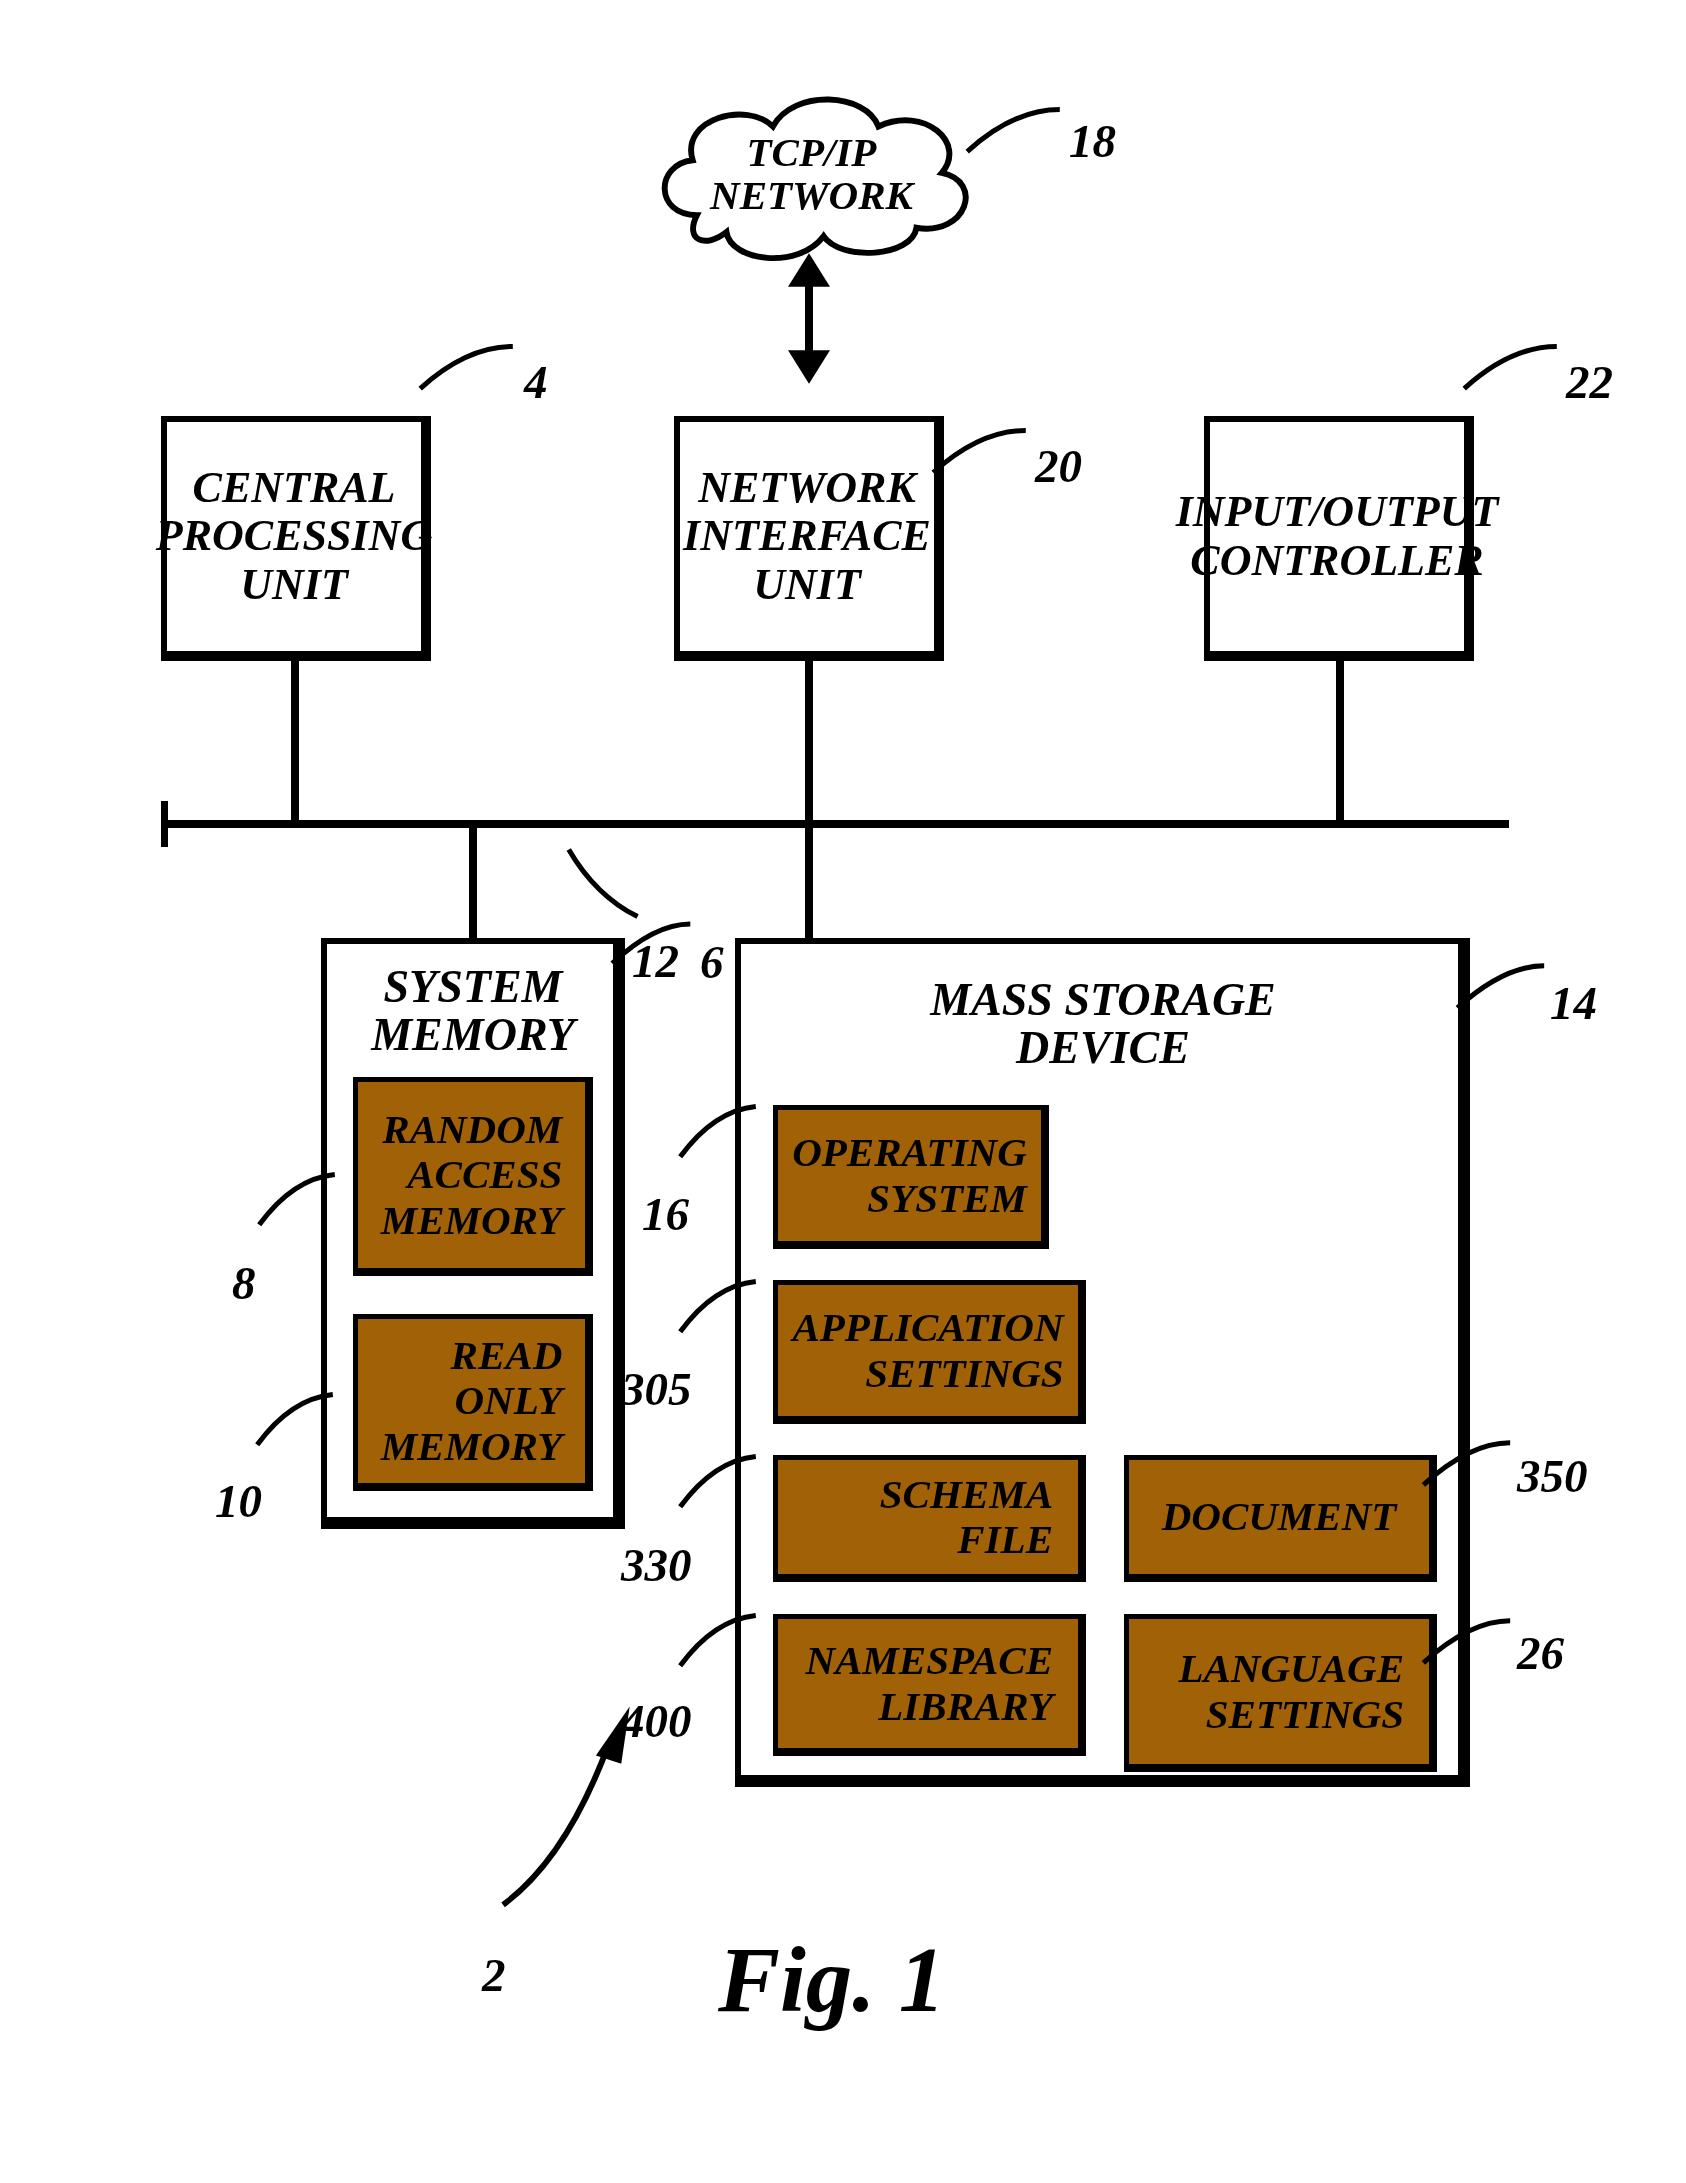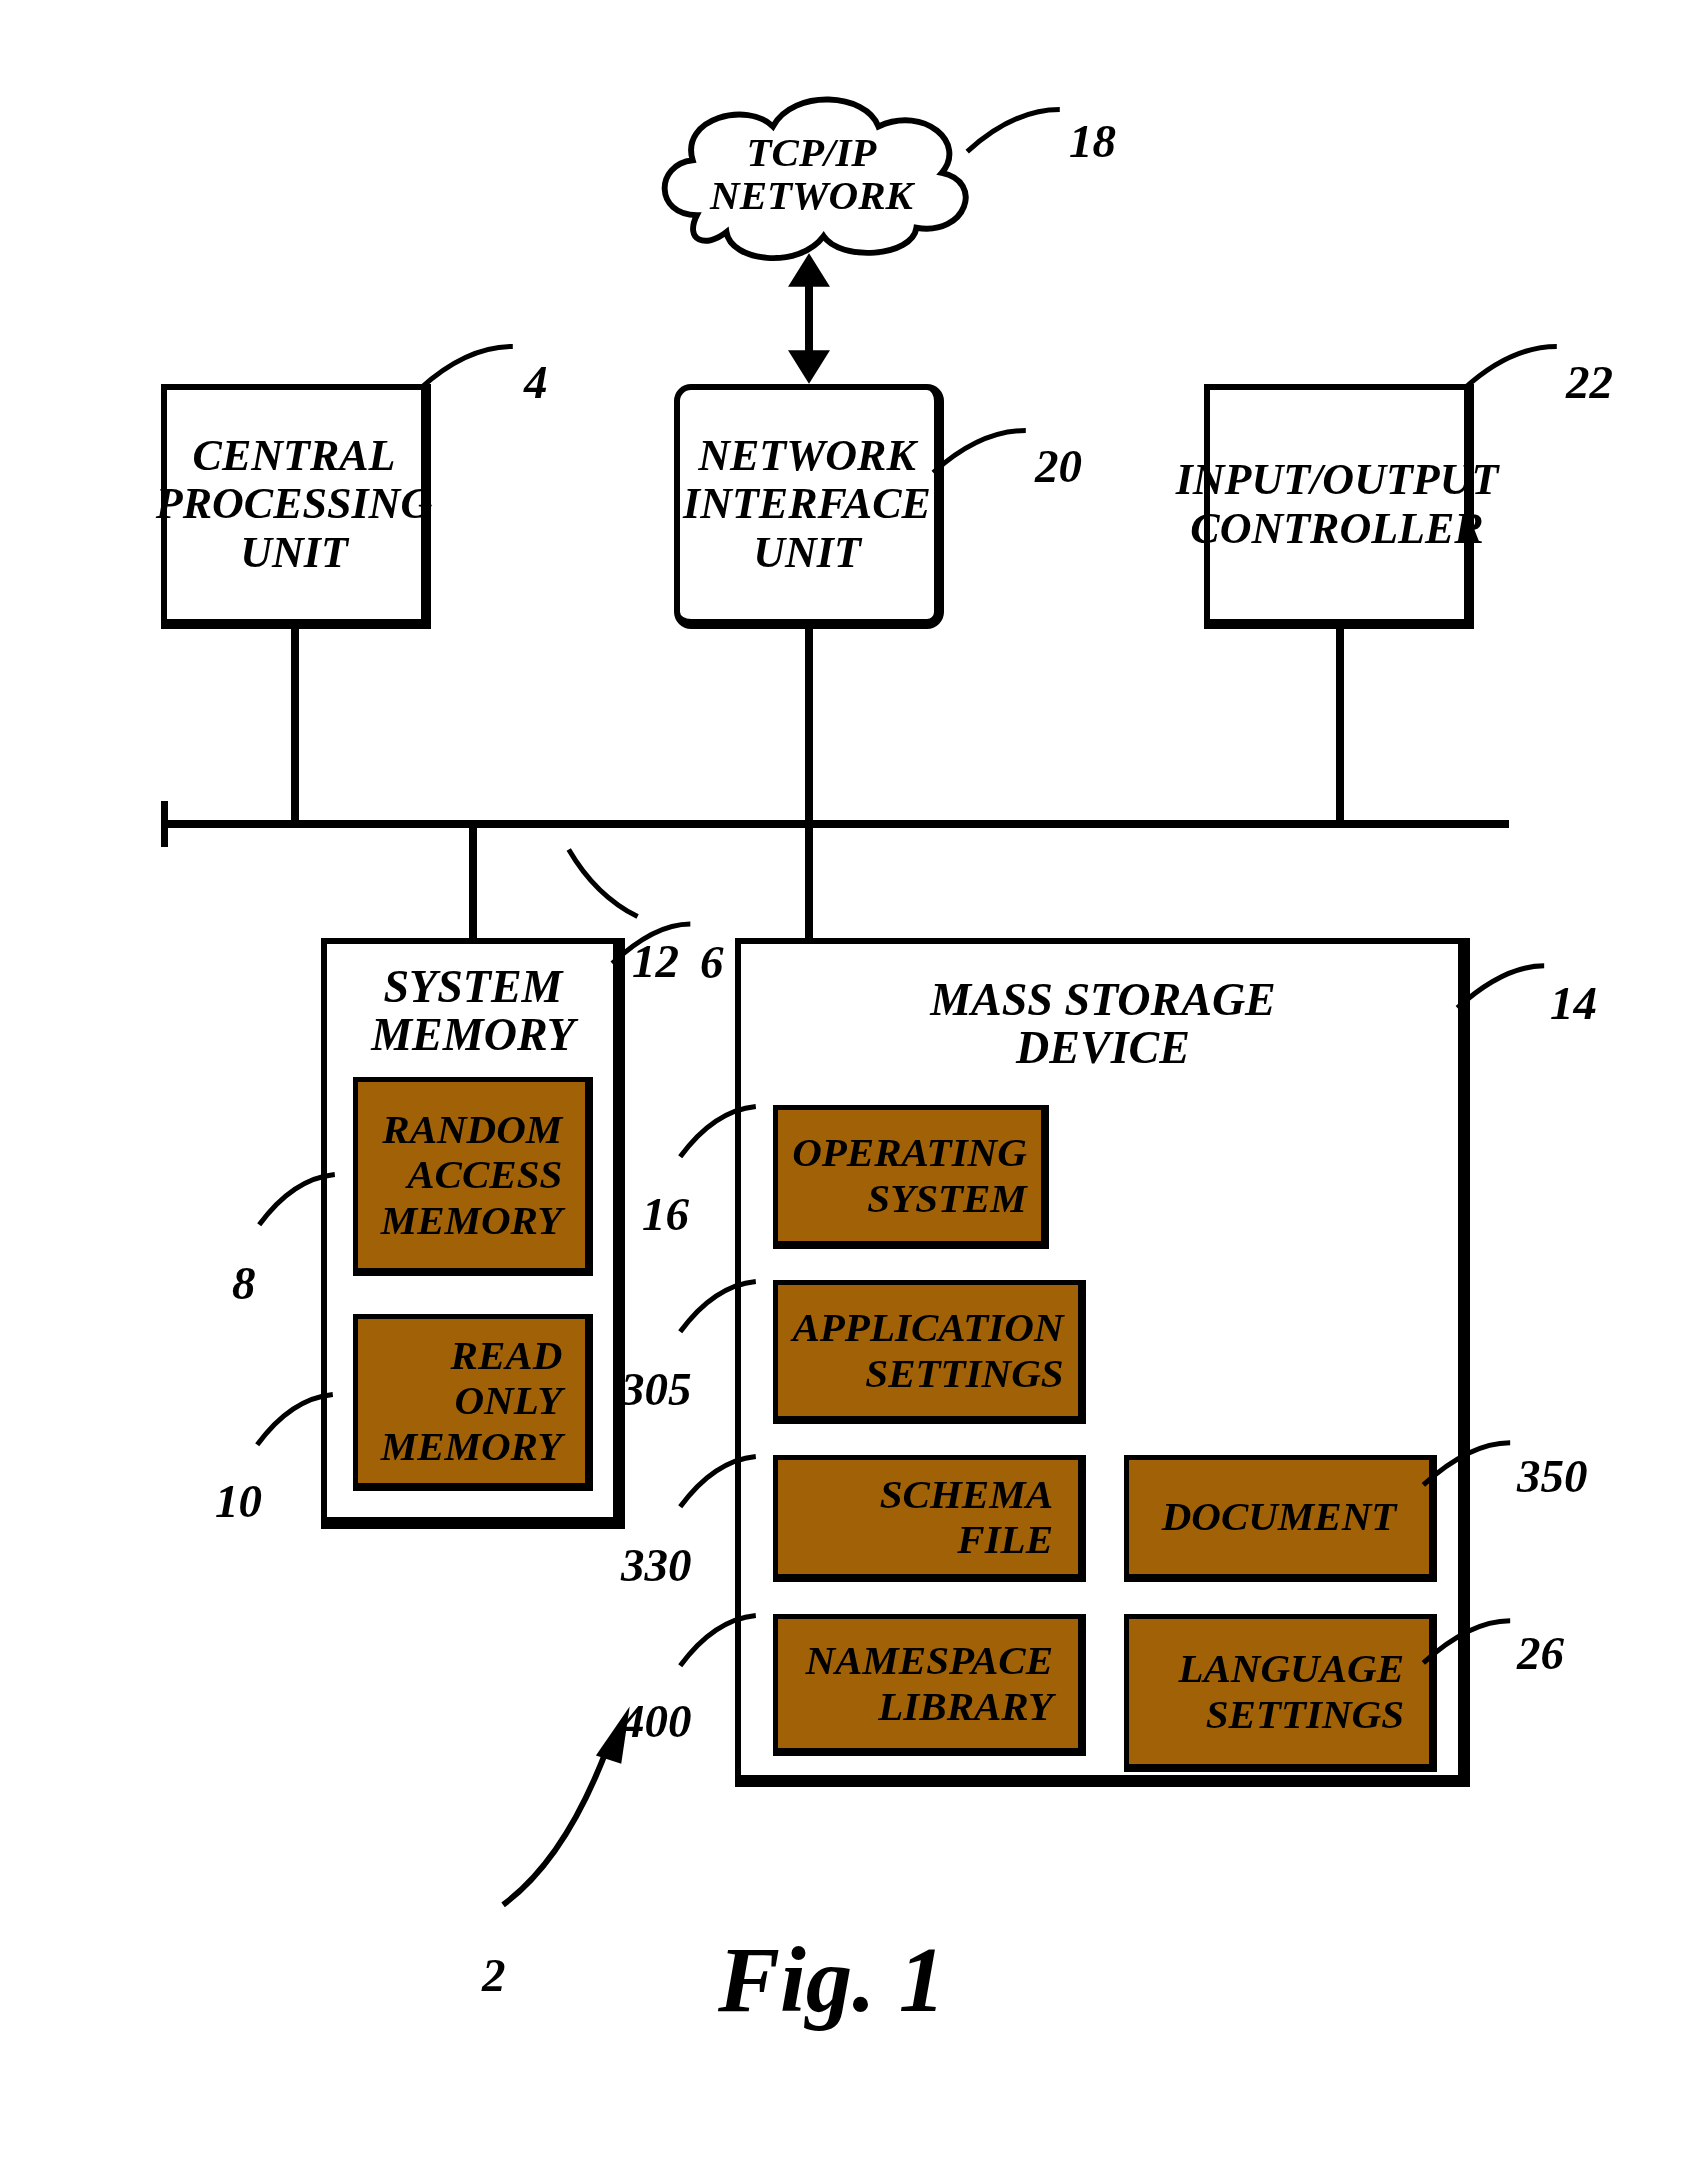--- a/index.html
+++ b/index.html
@@ -21,20 +21,21 @@
     border-right-width: 10px;
     border-bottom-width: 10px;
     background: #fff;
     display: flex;
     align-items: center;
     justify-content: center;
     text-align: center;
     font-size: 44px;
     line-height: 1.1;
     padding: 8.4px;
+    margin-top: 32px;
   }
   .inner-box {
     border: 5px solid #000;
     border-right-width: 8.4px;
     border-bottom-width: 8.4px;
     background: #a16207;
     display: flex;
     align-items: center;
     justify-content: center;
     text-align: right;
@@ -116,21 +117,21 @@
   <div class="abs ref" style="left:1069px; top:76px;">18</div>
 
   <div class="abs box" style="left:161px; top:384px; width:270px; height:245px;">
     <span>CENTRAL PROCESSING UNIT</span>
   </div>
   <svg class="abs" style="left:416px; top:338px; width:101px; height:59px;" viewBox="0 0 120 70">
     <path d="M5 60 Q 60 10 115 10" fill="none" stroke="#000" stroke-width="6"></path>
   </svg>
   <div class="abs ref" style="left:524px; top:317px;">4</div>
 
-  <div class="abs box" style="left:674px; top:384px; width:270px; height:245px;border-radius:17px;">
+  <div class="abs box" style="left:674px; top:384px; width:270px; height:245px;">
     <span>NETWORK INTERFACE UNIT</span>
   </div>
   <svg class="abs" style="left:929px; top:422px; width:101px; height:59px;" viewBox="0 0 120 70">
     <path d="M5 60 Q 60 10 115 10" fill="none" stroke="#000" stroke-width="6"></path>
   </svg>
   <div class="abs ref" style="left:1035px; top:401px;">20</div>
 
   <div class="abs box" style="left:1204px; top:384px; width:270px; height:245px;">
     <span>INPUT/OUTPUT CONTROLLER</span>
   </div>

